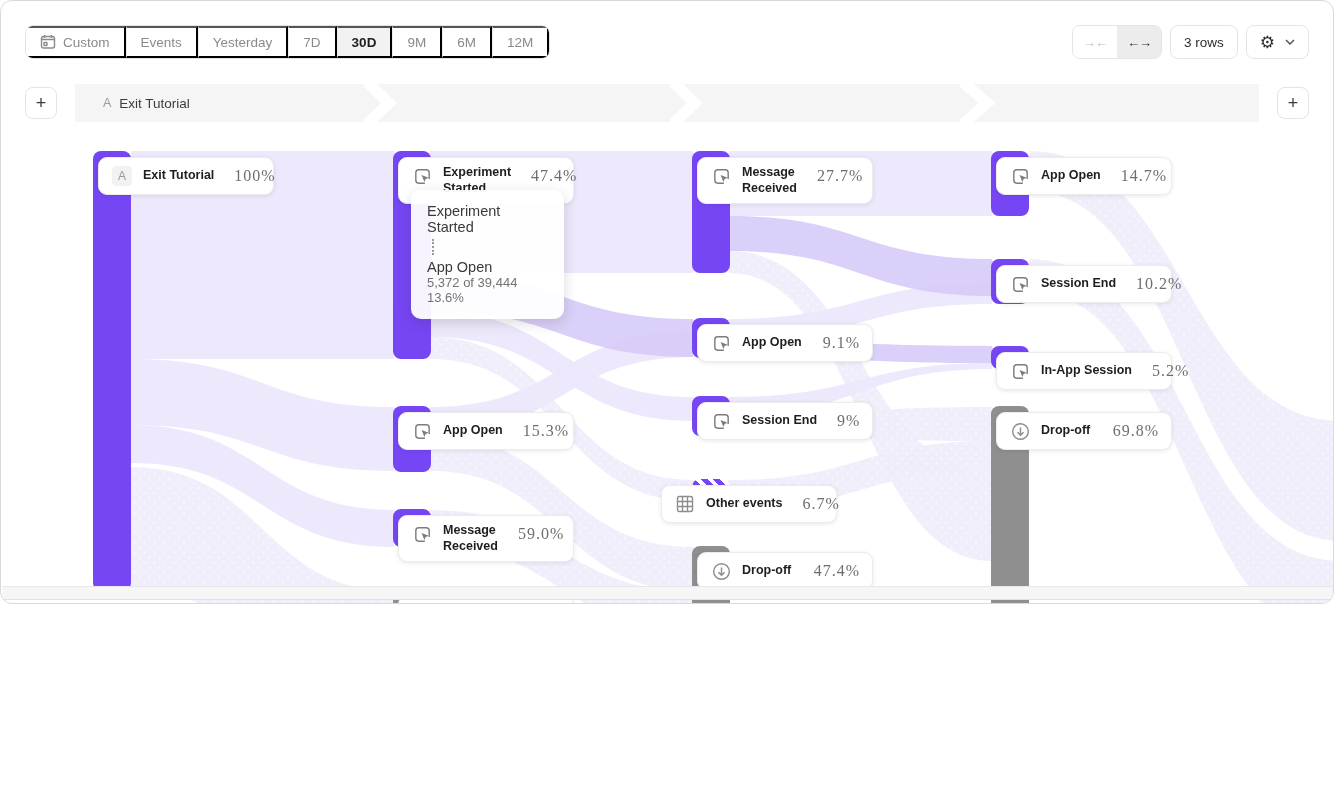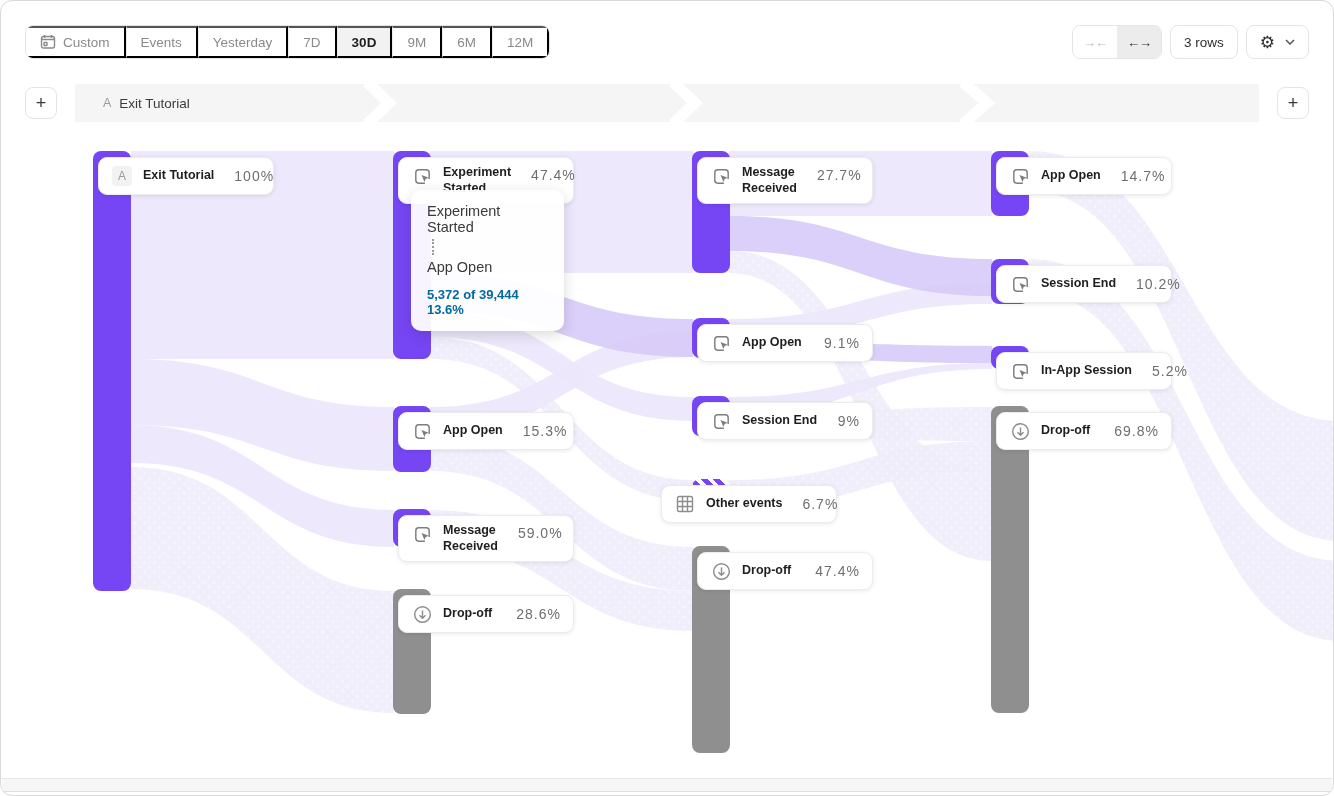--- a/index.html
+++ b/index.html
@@ -1,19 +1,19 @@
 <!DOCTYPE html>
 <html><head>
 <meta charset="utf-8">
 <style>
   * { margin:0; padding:0; box-sizing:border-box; }
   html,body { background:#fff; }
   body { font-family:"Liberation Sans", sans-serif; }
   #app {
-    position:relative; width:1334px; height:796px; background:#fff;
+    position:relative; width:1334px; height:604px; background:#fff;
     border:1px solid #d9d9d9; border-radius:12px; overflow:hidden;
   }
   
   .toolbar { position:absolute; top:24px; left:24px; right:24px; height:34px; display:flex; justify-content:space-between; align-items:center; z-index:6; }
   .seg-group { display:flex; border:1px solid #e4e4e4; border-radius:8px; background:#fff; height:34px; overflow:hidden; }
   .seg-btn { display:flex; align-items:center; gap:7px; padding:0 14px; font-size:13.5px; color:#8a8a8a; border-left:1px solid #ececec; cursor:pointer; background:#fff; white-space:nowrap; }
   .seg-btn:first-child { border-left:none; }
   .seg-btn.active { background:#f2f2f2; color:#1f1f1f; font-weight:bold; }
   .right-tools { display:flex; gap:8px; align-items:center; }
   .tool-btn { display:flex; align-items:center; gap:8px; height:34px; padding:0 13px; border:1px solid #e4e4e4; border-radius:8px; background:#fff; font-size:13.5px; color:#2e2e2e; cursor:pointer; white-space:nowrap; }
@@ -37,31 +37,31 @@
   .bar { position:absolute; width:38px; border-radius:8px; z-index:1; }
   .bar.event { background:#7646f4; }
   .bar.dropoff { background:#8f8f8f; }
   .bar.other { background:repeating-linear-gradient(45deg,#7646f4 0 5px,#ffffff 5px 9px); }
   .card { position:absolute; width:176px; background:#fff; border:1px solid #ececec; border-radius:9px;
           box-shadow:0 1px 4px rgba(30,30,30,.10); display:flex; align-items:center; gap:10px;
           padding:7px 12px; z-index:2; cursor:pointer; }
   .card .ic { flex:0 0 auto; width:22px; height:22px; display:flex; align-items:center; justify-content:center; }
   .card .lbl { font-size:12.5px; font-weight:bold; color:#1e1e1e; white-space:nowrap; line-height:1.25; }
   .card .sp { flex:1; }
-  .card .pct { font-family:Liberation Sans, sans-serif; font-size:14px; color:#6e6e6e; letter-spacing:1px; white-space:nowrap; }
+  .card .pct { font-family:Liberation Serif, serif; font-size:16px; color:#6e6e6e; letter-spacing:1px; white-space:nowrap; }
   .card.wrap { align-items:flex-start; }
   .card.wrap .lbl { white-space:normal; width:72px; }
   .card.wrap .pct { margin-top:2px; }
   .start-badge { width:20px; height:20px; border-radius:4px; background:#f2f2f2; color:#9a9a9a; font-size:12px; display:flex; align-items:center; justify-content:center; }
   
   .tooltip { position:absolute; left:410px; top:189px; width:153px; background:rgba(255,255,255,.94); border-radius:10px;
              box-shadow:0 4px 14px rgba(30,30,30,.16); padding:13px 16px 14px; z-index:5; }
   .tooltip .ev { font-size:14.5px; color:#3a3a3a; }
   .tooltip .conn { border-left:2px dotted #9a9a9a; height:16px; margin:4px 0 4px 5px; width:0; }
-  .tooltip .stats { margin-top:12px; font-size:13px; font-weight:bold; color:#0369a1; }
+  .tooltip .stats { font-size:13px; font-weight:normal; color:#737373; }
   
   .footer-band { position:absolute; left:1px; right:1px; bottom:3px; height:14px; background:#f6f6f6; border-top:1px solid #e7e7e7; border-bottom:1px solid #e0e0e0; z-index:6; }
   svg { display:block; }
 </style>
 </head>
 <body>
 
 <div id="app">
 
   <div class="toolbar">

